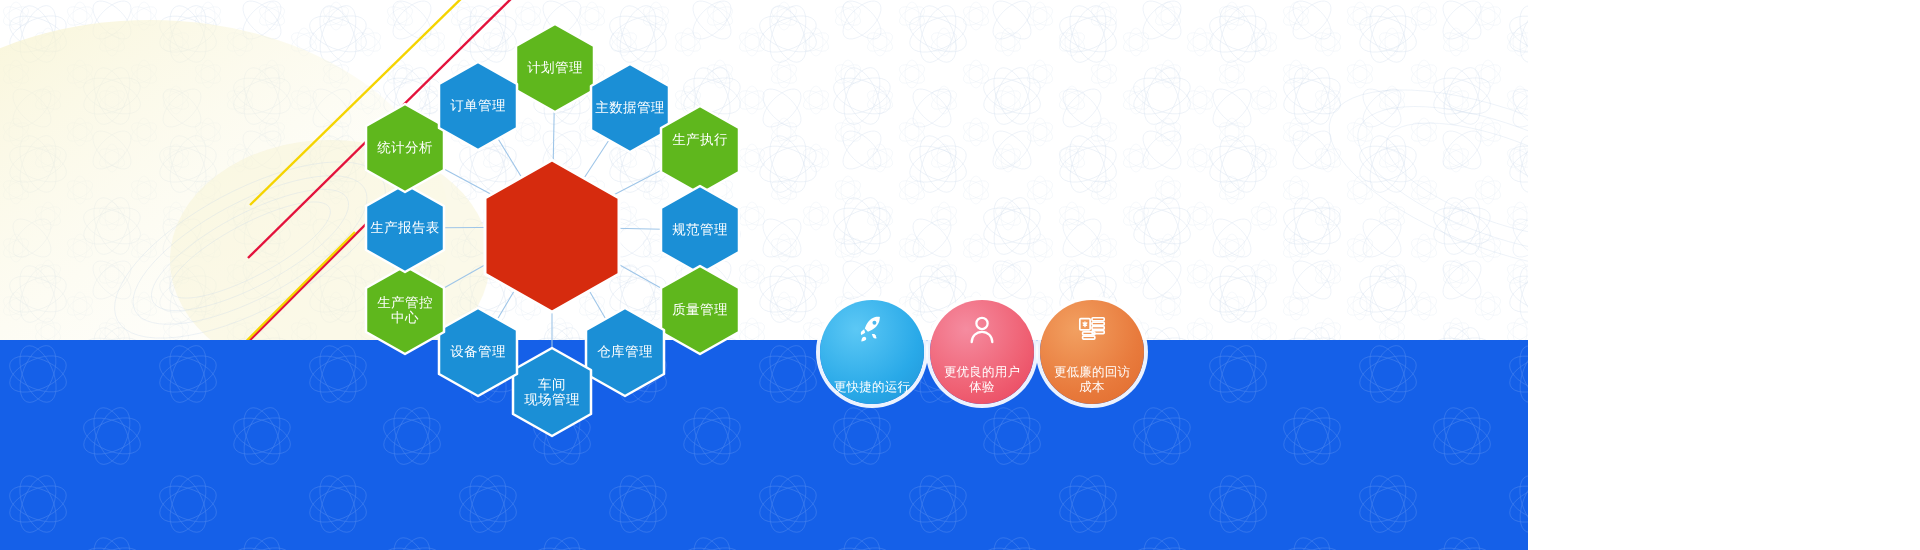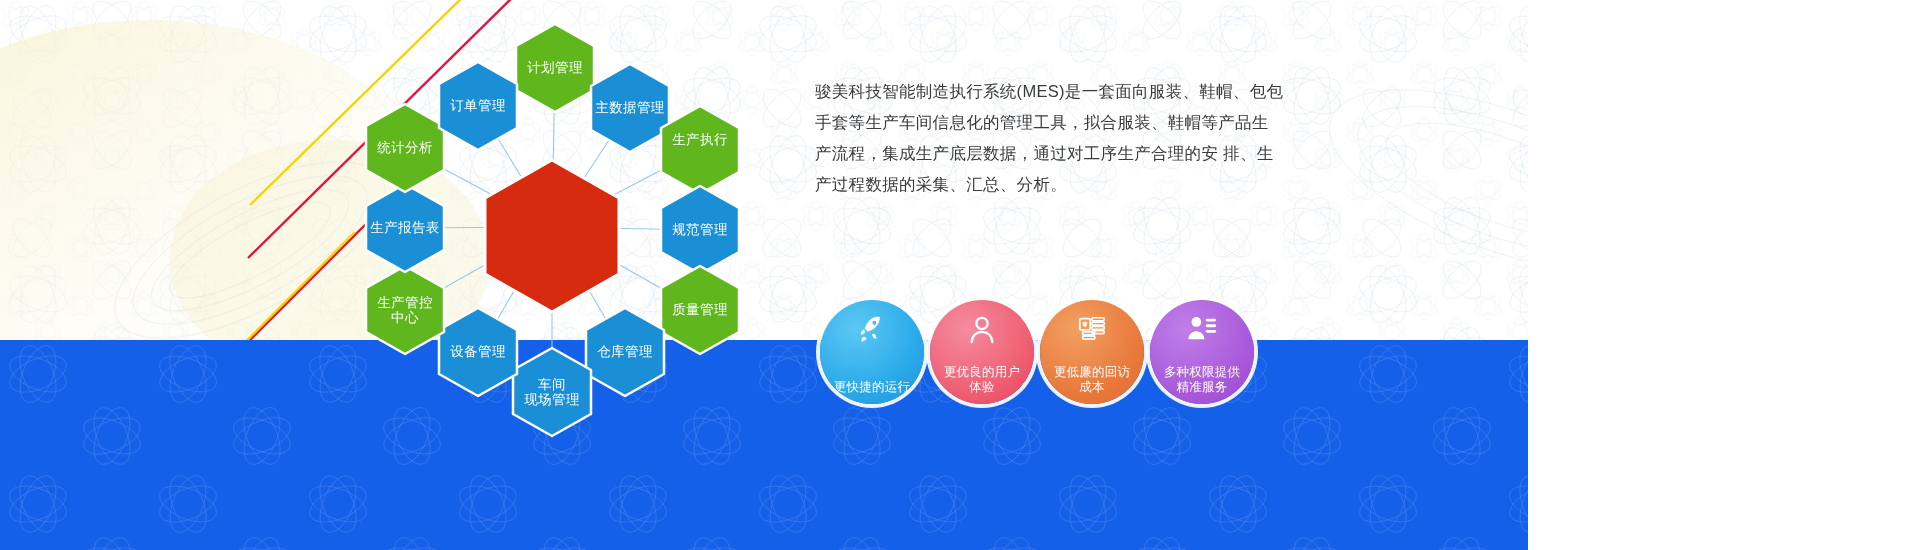--- a/index.html
+++ b/index.html
@@ -253,21 +253,20 @@
     <div class="hex-label" style="left:102px; top:324px;">设备管理</div>
     <div class="hex-label" style="left:29px;  top:275px; white-space:pre-line;">生产管控
 中心</div>
     <div class="hex-label" style="left:29px;  top:200px;">生产报告表</div>
     <div class="hex-label" style="left:29px;  top:120px;">统计分析</div>
     <div class="hex-label" style="left:102px; top:78px;">订单管理</div>
 
   </div>
 
   <div id="textblock">
-    <div class="desc">骏美科技智能制造执行系统(MES)是一套面向服装、鞋帽、包包手套等生产车间信息化的管理工具，拟合服装、鞋帽等产品生产流程，集成生产底层数据，通过对工序生产合理的安 排、生产过程数据的采集、汇总、分析。</div>
   </div>
 
   <div id="badges">
 
     <div class="badge b1">
       <svg class="b-icon" viewBox="0 0 32 32">
         <g fill="#ffffff">
           <path d="M20.5 3c-5 1-9 5-11 9.6l-1.2 2.8 3.4 3.4 2.8-1.2C19.1 15.6 23 11.6 24 6.6c.3-1.6.4-2.7.4-3.3 0-.3-.2-.5-.5-.5-.6 0-1.8.1-3.4.2z"></path>
           <circle cx="18.6" cy="9.4" r="2.1" fill="#4cb6ec"></circle>
           <path d="M7.6 16.2 5.2 18c-.9.7-1.3 1.8-1.1 2.9l.3 1.4 3.1-1.4 1.2-1.2-1.1-3.5z"></path>
@@ -306,31 +305,16 @@
           <rect x="6" y="19" width="13" height="3.2" rx="1"></rect>
           <rect x="6" y="23.6" width="13" height="3.2" rx="1"></rect>
         </g>
       </svg>
       <div class="b-text">
         <div>更低廉的回访</div>
         <div>成本</div>
       </div>
     </div>
 
-    <div class="badge b4">
-      <svg class="b-icon" viewBox="0 0 32 32">
-        <g fill="#ffffff">
-          <circle cx="10" cy="8.5" r="5.2"></circle>
-          <path d="M1.5 27c0-4.7 3.8-8.5 8.5-8.5s8.5 3.8 8.5 8.5z"></path>
-          <rect x="20" y="5" width="11" height="3" rx="1.5"></rect>
-          <rect x="20" y="11" width="11" height="3" rx="1.5"></rect>
-          <rect x="20" y="17" width="11" height="3" rx="1.5"></rect>
-        </g>
-      </svg>
-      <div class="b-text">
-        <div>多种权限提供</div>
-        <div>精准服务</div>
-      </div>
-    </div>
 
   </div>
 
 </div>
 
 </body></html>

